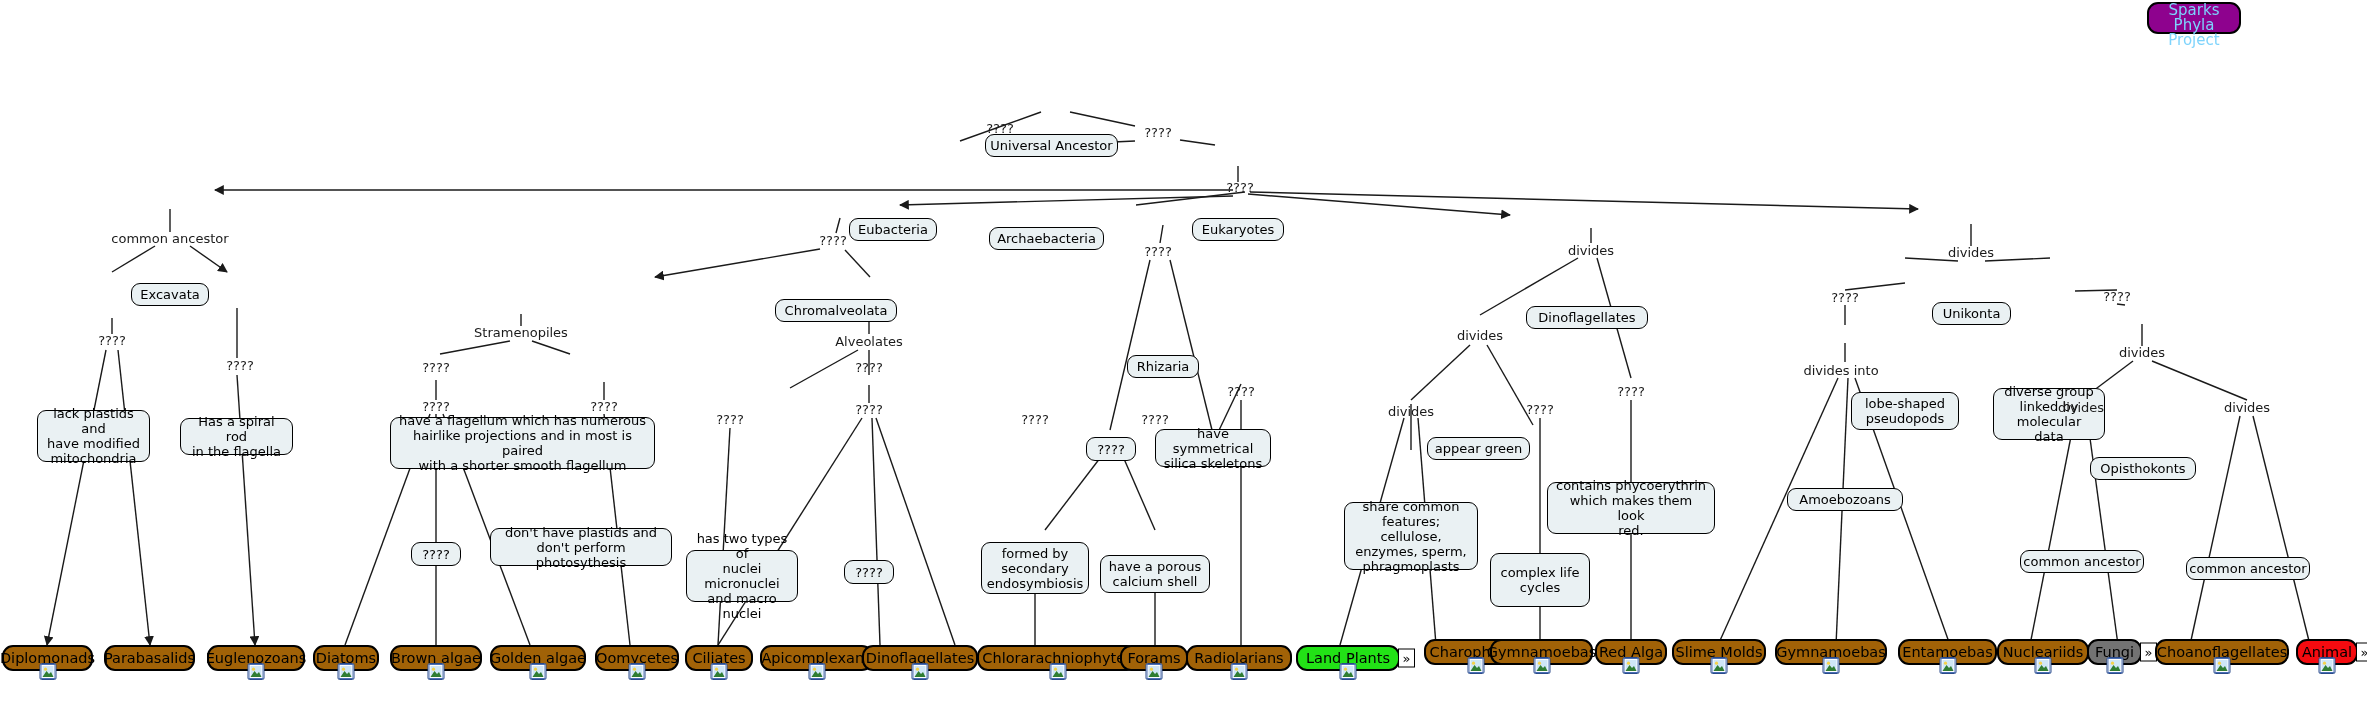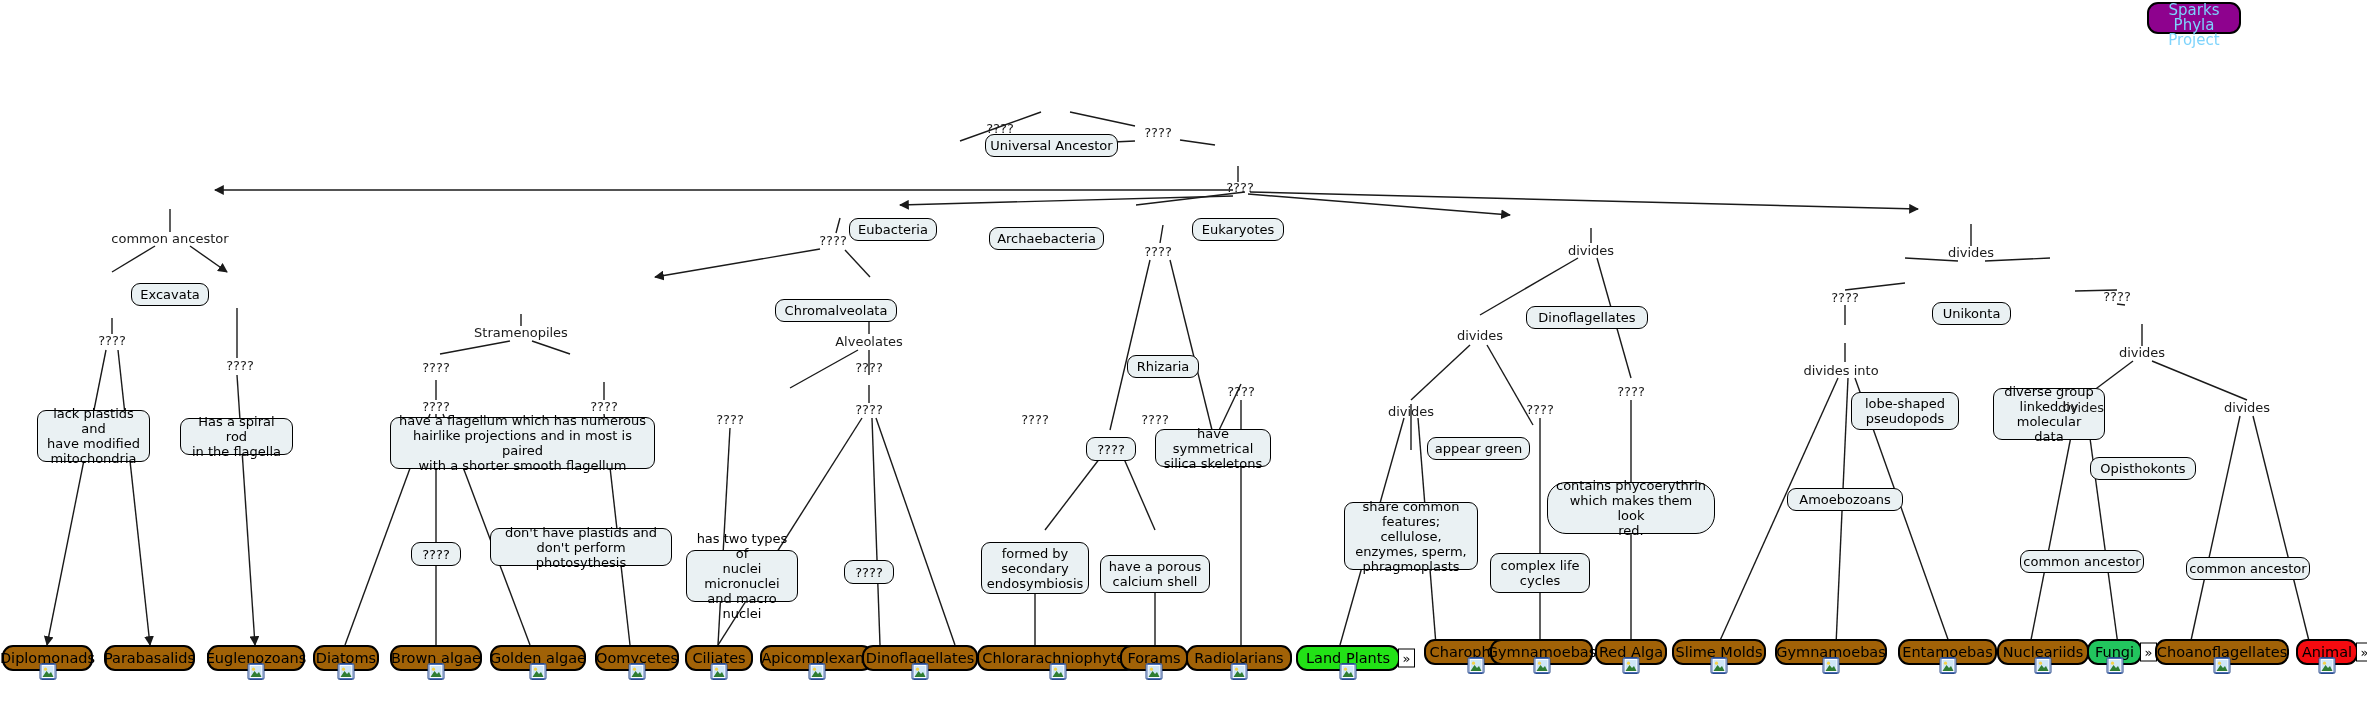--- a/index.html
+++ b/index.html
@@ -40,21 +40,21 @@
     white-space: nowrap;
     z-index: 3;
   }
   .node.leaf {
     background: #a16207;
     border: 2px solid #000000;
     border-radius: 11px;
     font-size: 14.5px;
   }
   .node.leaf.green { background: #22e216; }
-  .node.leaf.brown { background: #22c55e; }
+  .node.leaf.brown { background: #737373; }
   .node.leaf.red   { background: #f50b10; }
   .node.title-card {
     background: #8e028e;
     border: 2px solid #000000;
     border-radius: 11px;
     font-size: 15px;
     line-height: 15px;
     color: #7dd3fc;
     white-space: pre-line;
   }
@@ -306,34 +306,34 @@
 
   <div class="node" style="left:1100px; top:555px; width:110px; height:38px;">
     <span class="multiline">have a porous
 calcium shell</span>
   </div>
 
   <div class="node" style="left:1427px; top:437px; width:103px; height:23px;">
     <span>appear green</span>
   </div>
 
-  <div class="node" style="left:1547px; top:482px; width:168px; height:52px;border-radius:19px;">
+  <div class="node" style="left:1547px; top:482px; width:168px; height:52px;">
     <span class="multiline">contains phycoerythrin
 which makes them look
 red.</span>
   </div>
 
   <div class="node" style="left:1344px; top:502px; width:134px; height:68px;">
     <span class="multiline">share common
 features; cellulose,
 enzymes, sperm,
 phragmoplasts</span>
   </div>
 
-  <div class="node" style="left:1490px; top:553px; width:100px; height:40px;text-align:center;">
+  <div class="node" style="left:1490px; top:553px; width:100px; height:54px;text-align:center;">
     <span class="multiline">complex life
 cycles</span>
   </div>
 
   <div class="node" style="left:1851px; top:392px; width:108px; height:38px;">
     <span class="multiline">lobe-shaped
 pseudopods</span>
   </div>
 
   <div class="node" style="left:1993px; top:388px; width:112px; height:52px;">

